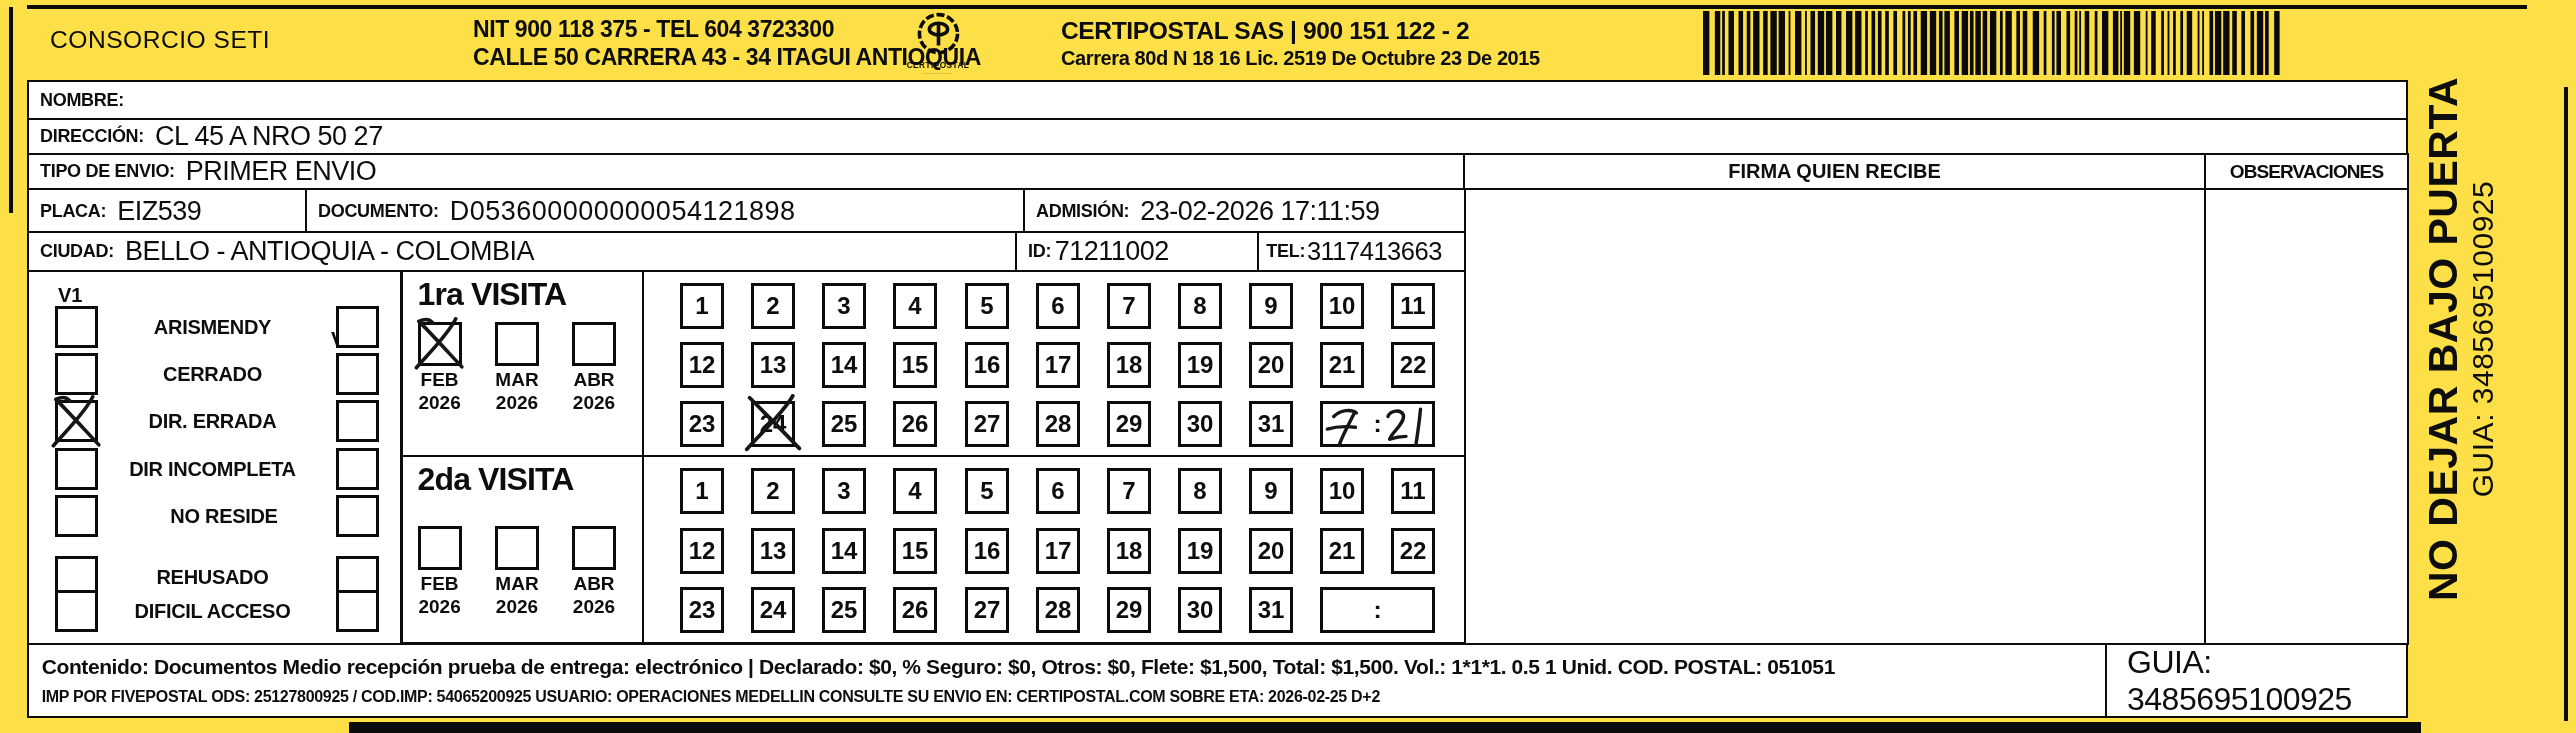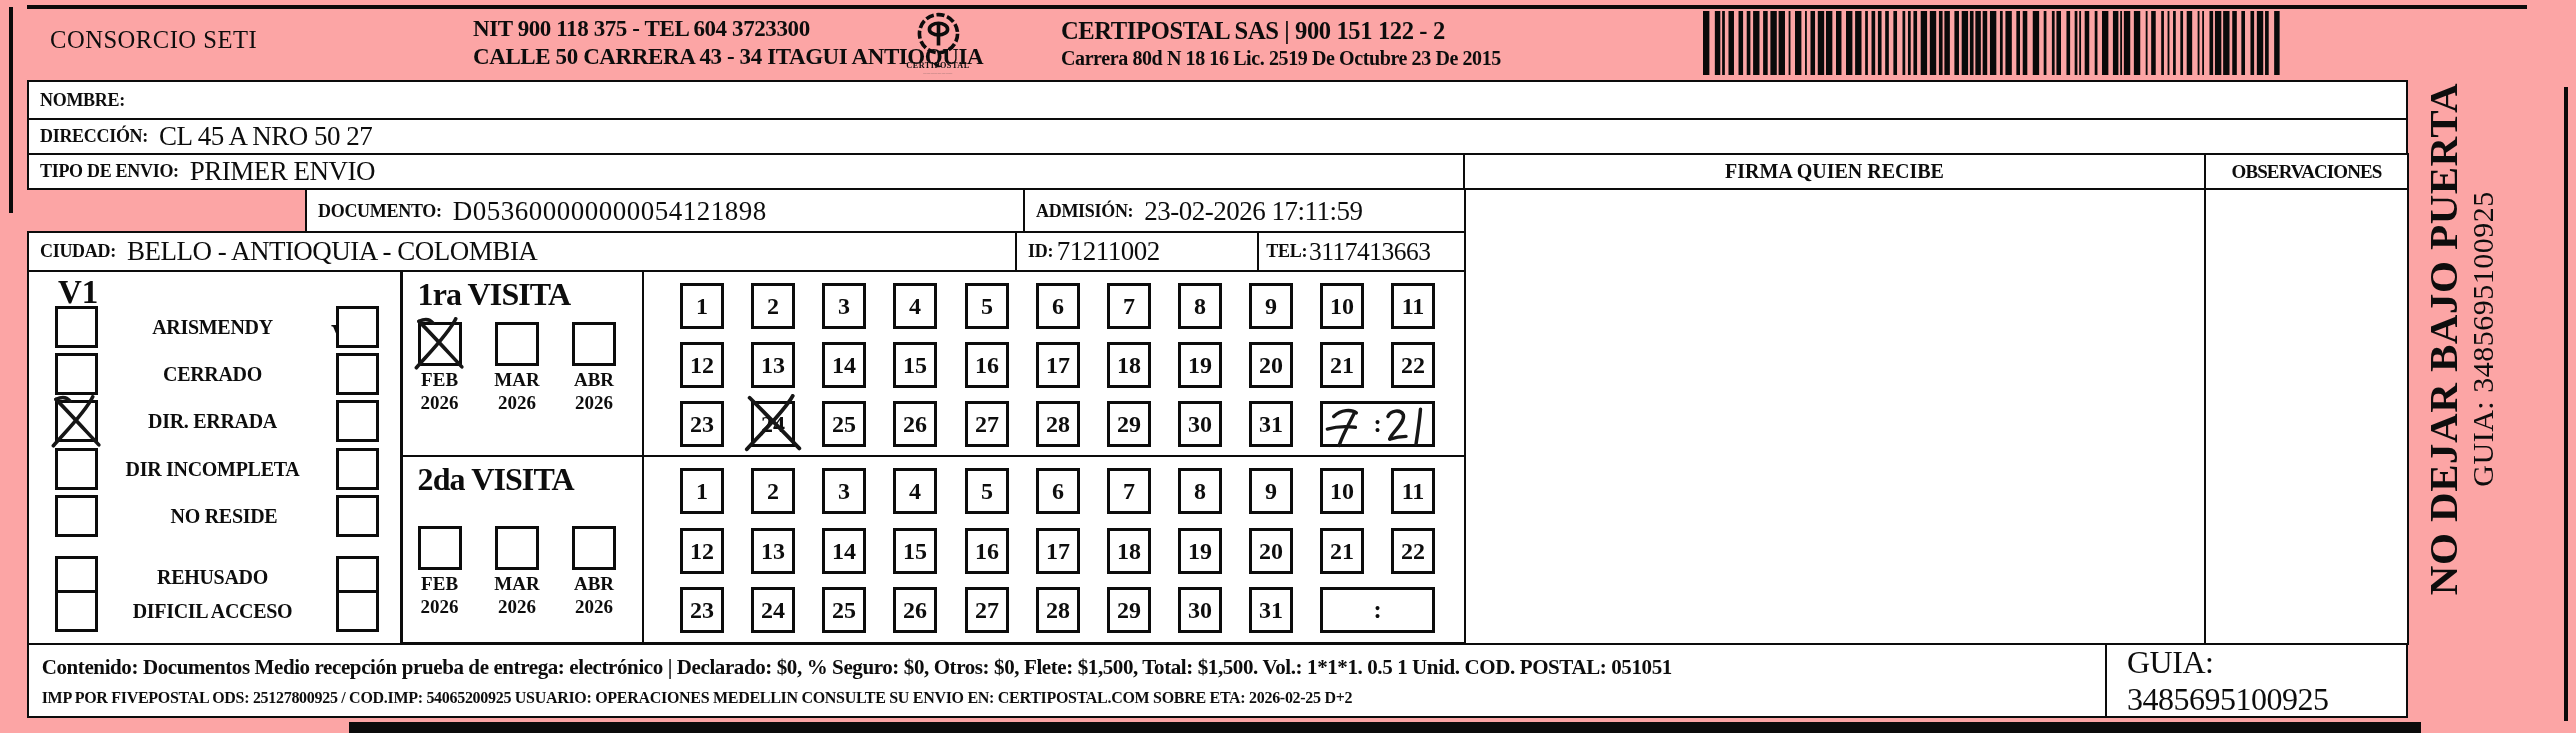--- a/index.html
+++ b/index.html
@@ -1,17 +1,17 @@
 <!DOCTYPE html>
 <html style="font-size:14.6px"><head>
 <meta charset="utf-8">
 <style>
   html,body{margin:0;padding:0;background:#ffffff;}
-  .sheet{position:relative;width:2576px;height:734px;background:#fca5a5;overflow:hidden;
-         font-family:Liberation Serif, serif;color:#0d0d0d;}
+  .sheet{position:relative;width:2576px;height:734px;background:#fde047;overflow:hidden;
+         font-family:Liberation Sans, sans-serif;color:#0d0d0d;}
   .box{position:absolute;border:2.7px solid #0c0c0c;box-sizing:border-box;background:#fff;}
   .cell{display:flex;align-items:center;gap:11px;padding:0 11px;}
   .lbl{font-size:18px;font-weight:700;letter-spacing:-0.3px;white-space:nowrap;}
   .val{font-size:27px;font-weight:400;letter-spacing:-0.5px;white-space:nowrap;}
   .hdrcell{display:flex;align-items:center;justify-content:center;font-size:20px;font-weight:700;}
   
   .art{position:absolute;background:#0b0b0b;}
   
   .topbar{position:absolute;left:0;top:0;width:2576px;height:80px;}
   .company{position:absolute;left:50px;top:25.5px;font-size:24.6px;font-weight:400;letter-spacing:0.5px;}
@@ -19,21 +19,21 @@
   .hblock .l1{font-size:23px;}
   .hblock .l2{font-size:23px;}
   .certi .l1{font-size:24.6px;}
   .certi .l2{font-size:20px;}
   .logo{position:absolute;left:897px;top:11px;width:82px;text-align:center;}
   .logo svg{display:block;margin:0 auto;}
   .logo .lgtext{font-size:8.2px;font-weight:700;letter-spacing:0.5px;margin-top:0.9px;}
   .logo .lgsub{font-size:5.5px;color:#444;letter-spacing:0.4px;}
   .barcode{position:absolute;left:1703px;top:11px;width:583px;height:64px;fill:#0a0a0a;}
   
-  .vhead{position:absolute;top:2px;font-size:33px;font-weight:700;}
+  .vhead{position:absolute;top:12px;font-size:20px;font-weight:700;}
   .status-row{position:absolute;left:0;width:100%;height:42px;}
   .cb{position:relative;display:block;border:3.6px solid #0c0c0c;background:#fff;box-sizing:border-box;}
   .scb{position:absolute;width:43px;height:42px;}
   .v1cb{left:25.5px;top:0;}
   .v2cb{left:307px;top:0;}
   .status-label{position:absolute;left:73px;right:77px;top:0;height:42px;display:flex;align-items:center;justify-content:center;
                 font-size:20px;font-weight:700;letter-spacing:-0.3px;}
   
   .vtitle{position:absolute;left:14.6px;top:3.6px;font-size:32px;font-weight:700;letter-spacing:-0.9px;}
   .month{position:absolute;width:44px;}
@@ -183,20 +183,24 @@
 
   <div class="box" style="left:1463px;top:188px;width:743px;height:457px;"></div>
   <div class="box" style="left:2204px;top:188px;width:205px;height:457px;"></div>
   <div class="box hdrcell" style="left:1463px;top:153px;width:743px;height:37px;">
     <span>FIRMA QUIEN RECIBE</span>
   </div>
   <div class="box hdrcell" style="left:2204px;top:153px;width:205px;height:37px;">
     <span style="letter-spacing:-0.9px;font-size:19px;">OBSERVACIONES</span>
   </div>
 
+  <div class="box cell" style="left:27px;top:188px;width:280px;height:46px;">
+    <span class="lbl">PLACA:</span>
+    <span class="val">EIZ539</span>
+  </div>
   <div class="box cell" style="left:305px;top:188px;width:721px;height:46px;text-align:right;">
     <span class="lbl">DOCUMENTO:</span>
     <span class="val" style="letter-spacing:0.5px;">D053600000000054121898</span>
   </div>
   <div class="box cell" style="left:1023px;top:188px;width:443px;height:46px;">
     <span class="lbl">ADMISIÓN:</span>
     <span class="val">23-02-2026 17:11:59</span>
   </div>
 
   <div class="box cell" style="left:27px;top:231px;width:991px;height:41px;">

